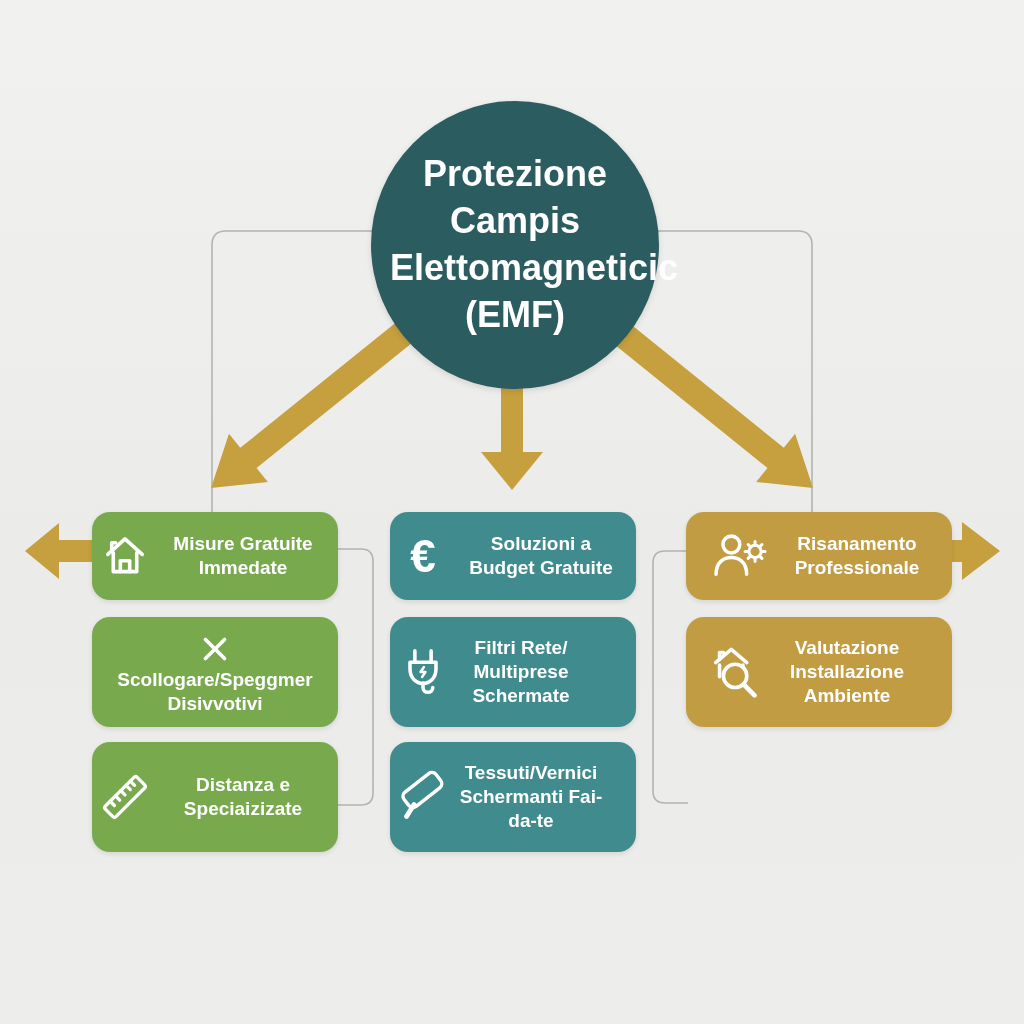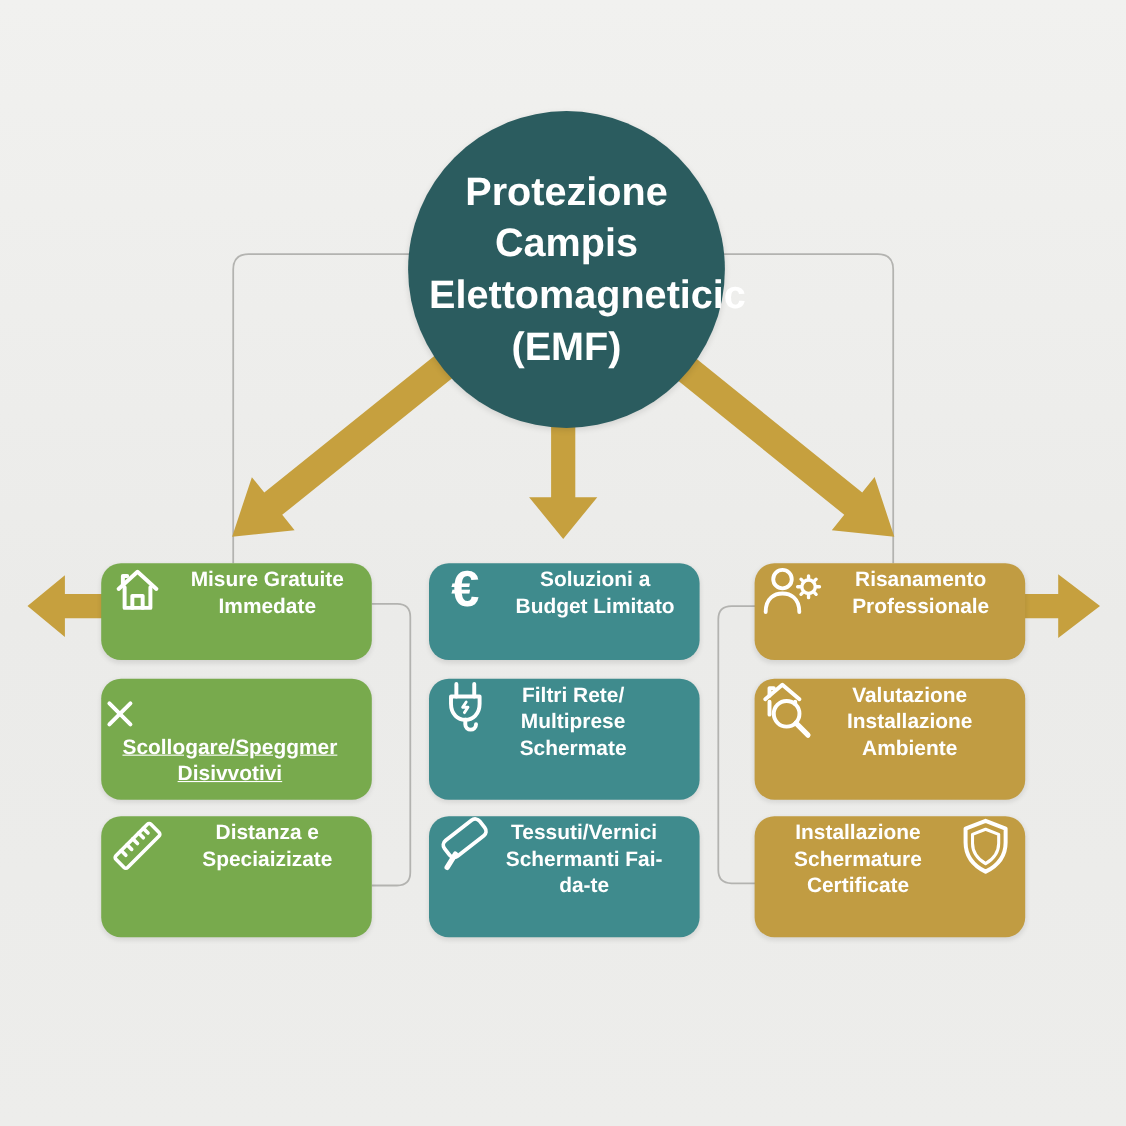--- a/index.html
+++ b/index.html
@@ -15,38 +15,38 @@
     position:absolute;left:371px;top:101px;width:288px;height:288px;border-radius:50%;
     background:#2b5c5f;z-index:2;display:flex;align-items:center;justify-content:center;
     box-shadow:0 2px 6px rgba(0,0,0,0.12);
   }
   #root-circle .title{
     color:#ffffff;font-weight:bold;font-size:36px;line-height:1.3;text-align:center;
     width:250px;
   }
   .node{
     position:absolute;width:246px;border-radius:18px;z-index:3;
-    display:flex;align-items:flex-start;color:#fff;
+    display:flex;align-items:center;color:#fff;
     box-shadow:0 2px 5px rgba(0,0,0,0.10);
   }
   .node.green{background:#78aa4d;}
   .node.teal{background:#3f8b8d;}
-  .node.gold{background:#c19c42;}
+  .node.gold{background:#c19c42;padding-left:20px;}
   .col-left{left:92px;}  .col-mid{left:390px;}  .col-right{left:686px;}
   .row1{top:512px;height:88px;}
   .row2{top:617px;height:110px;}
   .row3{top:742px;height:110px;}
   .node .iconbox{flex:0 0 66px;display:flex;align-items:center;justify-content:center;}
   .node .txt{
     flex:1;text-align:center;font-weight:bold;font-size:19px;line-height:1.26;
     padding:4px 10px 4px 0;
   }
   .node.stacked{flex-direction:column;justify-content:center;}
   .node.stacked .iconbox{flex:0 0 auto;margin:4px 0 2px 0;}
-  .node.stacked .txt{flex:0 0 auto;padding:0 12px;text-decoration:underline;}
+  .node.stacked .txt{flex:0 0 auto;padding:0 12px;}
   .node.icon-right .txt{padding:4px 0 4px 14px;}
   .node.icon-right .iconbox{flex:0 0 72px;}
   .euro{font-size:46px;font-weight:bold;color:#fff;line-height:1;}
   .ic{stroke:#ffffff;fill:none;stroke-linecap:round;stroke-linejoin:round;}
 </style>
 </head>
 <body>
 
 <div id="stage">
 
@@ -98,21 +98,21 @@
         </g>
       </svg>
     </div>
     <div class="txt" style="max-width:160px;margin:0 auto;">Distanza e Speciaizizate</div>
   </div>
 
   <div class="node teal col-mid row1">
     <div class="iconbox">
       <span class="euro">€</span>
     </div>
-    <div class="txt" style="max-width:170px;margin:0 auto;">Soluzioni a Budget Limitato</div>
+    <div class="txt" style="max-width:170px;margin:0 auto;">Soluzioni a Budget Gratuite</div>
   </div>
 
   <div class="node teal col-mid row2">
     <div class="iconbox">
       <svg class="ic" width="52" height="52" viewBox="0 0 32 32" stroke-width="2.2">
         <path d="M11 3 V10 M21 3 V10"></path>
         <path d="M8 10 H24 V14 C24 20 20 23 16 23 C12 23 8 20 8 14 Z"></path>
         <path d="M16.5 13 L14.5 16 H17.5 L15.5 19" stroke-width="1.6"></path>
         <path d="M16 23 V25.5 C16 29.5 22 29.5 22 25.5"></path>
       </svg>
@@ -150,23 +150,14 @@
         <path d="M3 12 L13 3.5 L23 12"></path>
         <path d="M5.5 10 V5.5 H8"></path>
         <path d="M5.5 13.5 V21 M20.5 13.5 V15"></path>
         <circle cx="15.5" cy="20.5" r="7.5"></circle>
         <path d="M21 26 L28 33" stroke-width="3"></path>
       </svg>
     </div>
     <div class="txt" style="max-width:150px;">Valutazione Installazione Ambiente</div>
   </div>
 
-  <div class="node gold col-right row3 icon-right">
-    <div class="txt" style="max-width:165px;">Installazione Schermature Certificate</div>
-    <div class="iconbox">
-      <svg class="ic" width="56" height="56" viewBox="0 0 40 40" stroke-width="2.6">
-        <path d="M20 3 L33 8 V17 C33 26 28 32 20 36 C12 32 7 26 7 17 V8 Z"></path>
-        <path stroke-width="2" d="M20 8.5 L28.5 11.8 V17.5 C28.5 23.6 25.2 27.7 20 30.8 C14.8 27.7 11.5 23.6 11.5 17.5 V11.8 Z"></path>
-      </svg>
-    </div>
-  </div>
 
 </div>
 
 </body></html>

